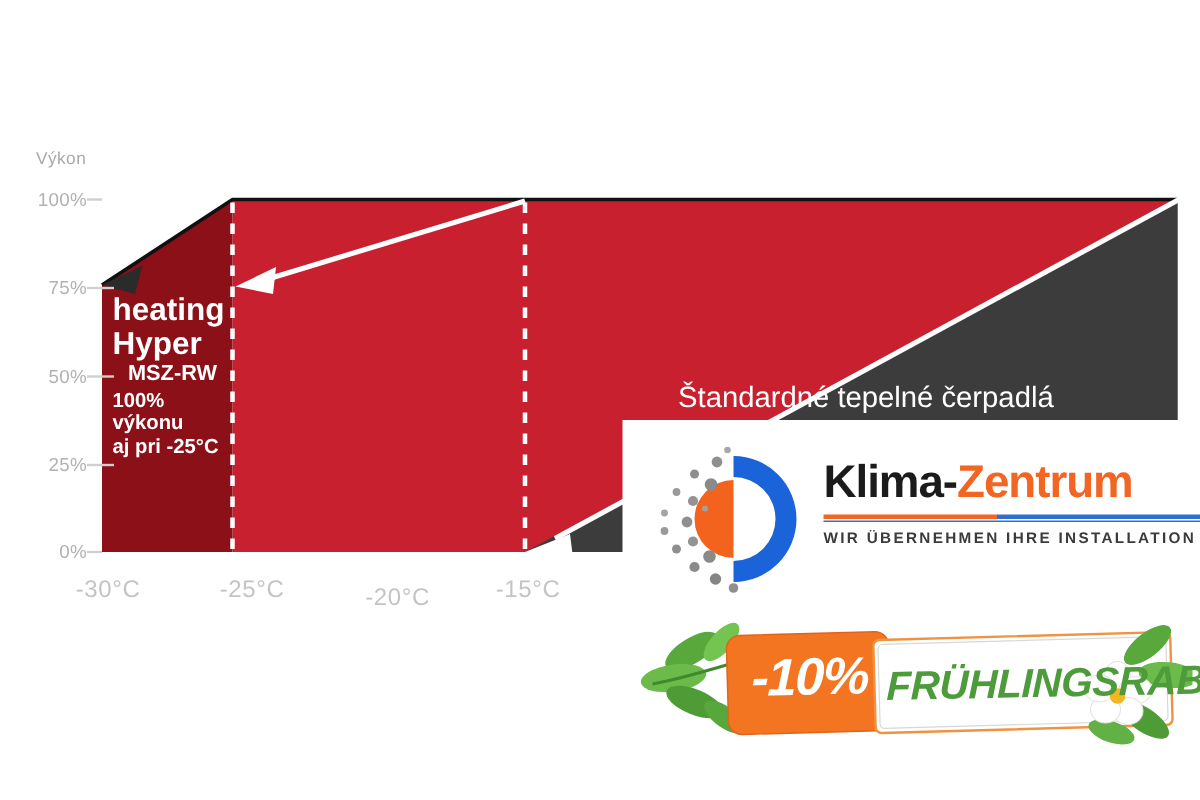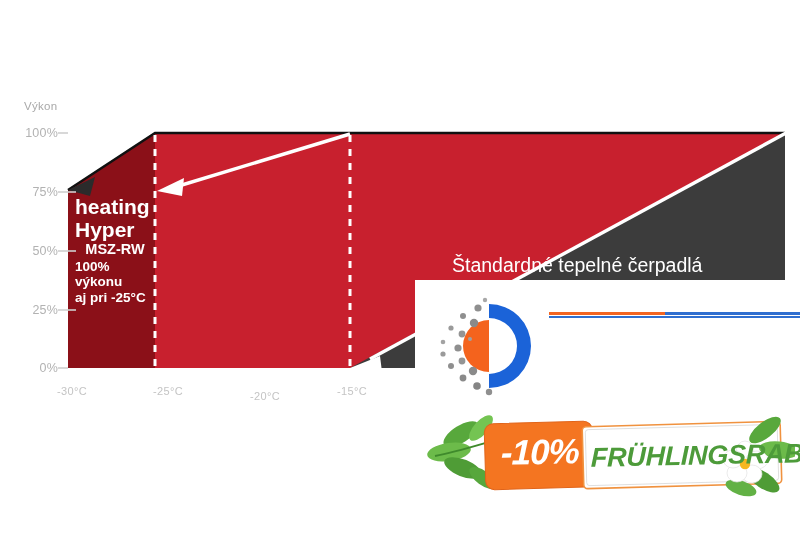--- a/index.html
+++ b/index.html
@@ -55,21 +55,21 @@
   }
   .ytick-box {
     position: absolute;
     left: 4px;
     top: 0;
     width: 54px;
     height: 430px;
   }
   .xtick {
     position: absolute;
-    font-size: 11px;
+    font-size: 16px;
     color: #c4c4c4;
     letter-spacing: 0.4px;
     transform: translateX(-50%);
     white-space: nowrap;
   }
 
   .band-label {
     position: absolute;
     color: #ffffff;
     line-height: 1.08;
@@ -290,22 +290,24 @@
           <circle cx="25" cy="40" r="3.4" fill="#949494"></circle>
           <circle cx="21" cy="54" r="3.6" fill="#8f8f8f"></circle>
           <circle cx="25" cy="67" r="3.4" fill="#949494"></circle>
           <circle cx="36" cy="77" r="4.2" fill="#8a8a8a"></circle>
           <circle cx="48" cy="6" r="2.2" fill="#a8a8a8"></circle>
           <circle cx="33" cy="45" r="2.0" fill="#a0a0a0"></circle>
         </svg>
       </div>
 
       <div class="logo-text">
+        <div class="logo-wordmark"><span class="k1">Klima-</span><span class="k2">Zentrum</span></div>
         <div class="logo-rule"></div>
         <div class="logo-rule2"></div>
+        <div class="logo-tagline">WIR ÜBERNEHMEN IHRE INSTALLATION</div>
       </div>
     </div>
 
     <div class="promo-banner">
       <svg width="372" height="96" viewBox="0 0 372 96">
 
         <g>
           <ellipse cx="38" cy="26" rx="20" ry="8.5" fill="#58a83c" transform="rotate(-32 38 26)"></ellipse>
           <ellipse cx="26" cy="44" rx="22" ry="9" fill="#6cbb4a" transform="rotate(-8 26 44)"></ellipse>
           <ellipse cx="40" cy="60" rx="20" ry="8.5" fill="#4f9c36" transform="rotate(22 40 60)"></ellipse>

